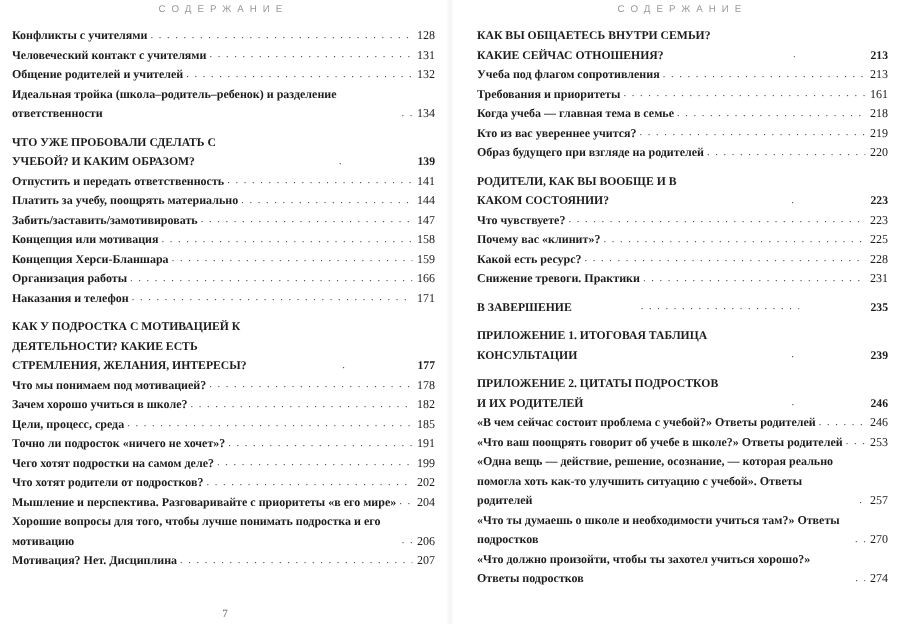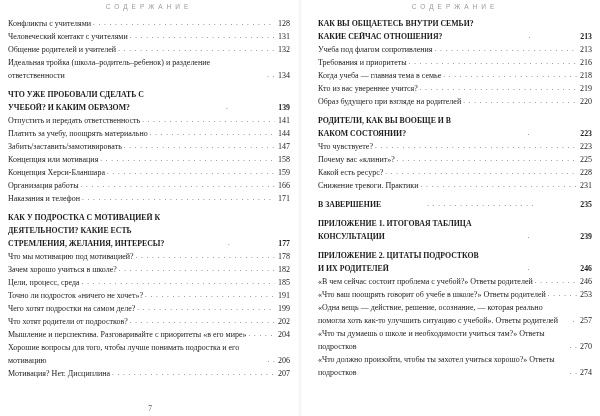--- a/index.html
+++ b/index.html
@@ -35,20 +35,21 @@
   }
   .row.section{
     font-weight:bold;
     margin-top:6px;
     font-size:7.8px;
     gap:44px;
   }
   .row .t{
     flex:0 1 auto;
     min-width:0;
+    font-weight:bold;
   }
   .row .leader{
     flex:1 1 8px;
     overflow:hidden;
     white-space:nowrap;
     margin:0 2px;
     color:#555;
     font-weight:normal;
     font-size:7px;
   }
@@ -141,21 +142,21 @@
           <span class="t">Наказания и телефон</span>
           <span class="leader"></span>
           <span class="pg">171</span>
         </div>
         <div class="row section">
           <span class="t">КАК У ПОДРОСТКА С МОТИВАЦИЕЙ К ДЕЯТЕЛЬНОСТИ? КАКИЕ ЕСТЬ СТРЕМЛЕНИЯ, ЖЕЛАНИЯ, ИНТЕРЕСЫ?</span>
           <span class="leader"></span>
           <span class="pg">177</span>
         </div>
         <div class="row entry">
-          <span class="t">Что мы мотивацию под мотивацией?</span>
+          <span class="t">Что мы понимаем под мотивацией?</span>
           <span class="leader"></span>
           <span class="pg">178</span>
         </div>
         <div class="row entry">
           <span class="t">Зачем хорошо учиться в школе?</span>
           <span class="leader"></span>
           <span class="pg">182</span>
         </div>
         <div class="row entry">
           <span class="t">Цели, процесс, среда</span>
@@ -205,21 +206,21 @@
           <span class="pg">213</span>
         </div>
         <div class="row entry">
           <span class="t">Учеба под флагом сопротивления</span>
           <span class="leader"></span>
           <span class="pg">213</span>
         </div>
         <div class="row entry">
           <span class="t">Требования и приоритеты</span>
           <span class="leader"></span>
-          <span class="pg">216</span>
+          <span class="pg">161</span>
         </div>
         <div class="row entry">
           <span class="t">Когда учеба — главная тема в семье</span>
           <span class="leader"></span>
           <span class="pg">218</span>
         </div>
         <div class="row entry">
           <span class="t">Кто из вас увереннее учится?</span>
           <span class="leader"></span>
           <span class="pg">219</span>

